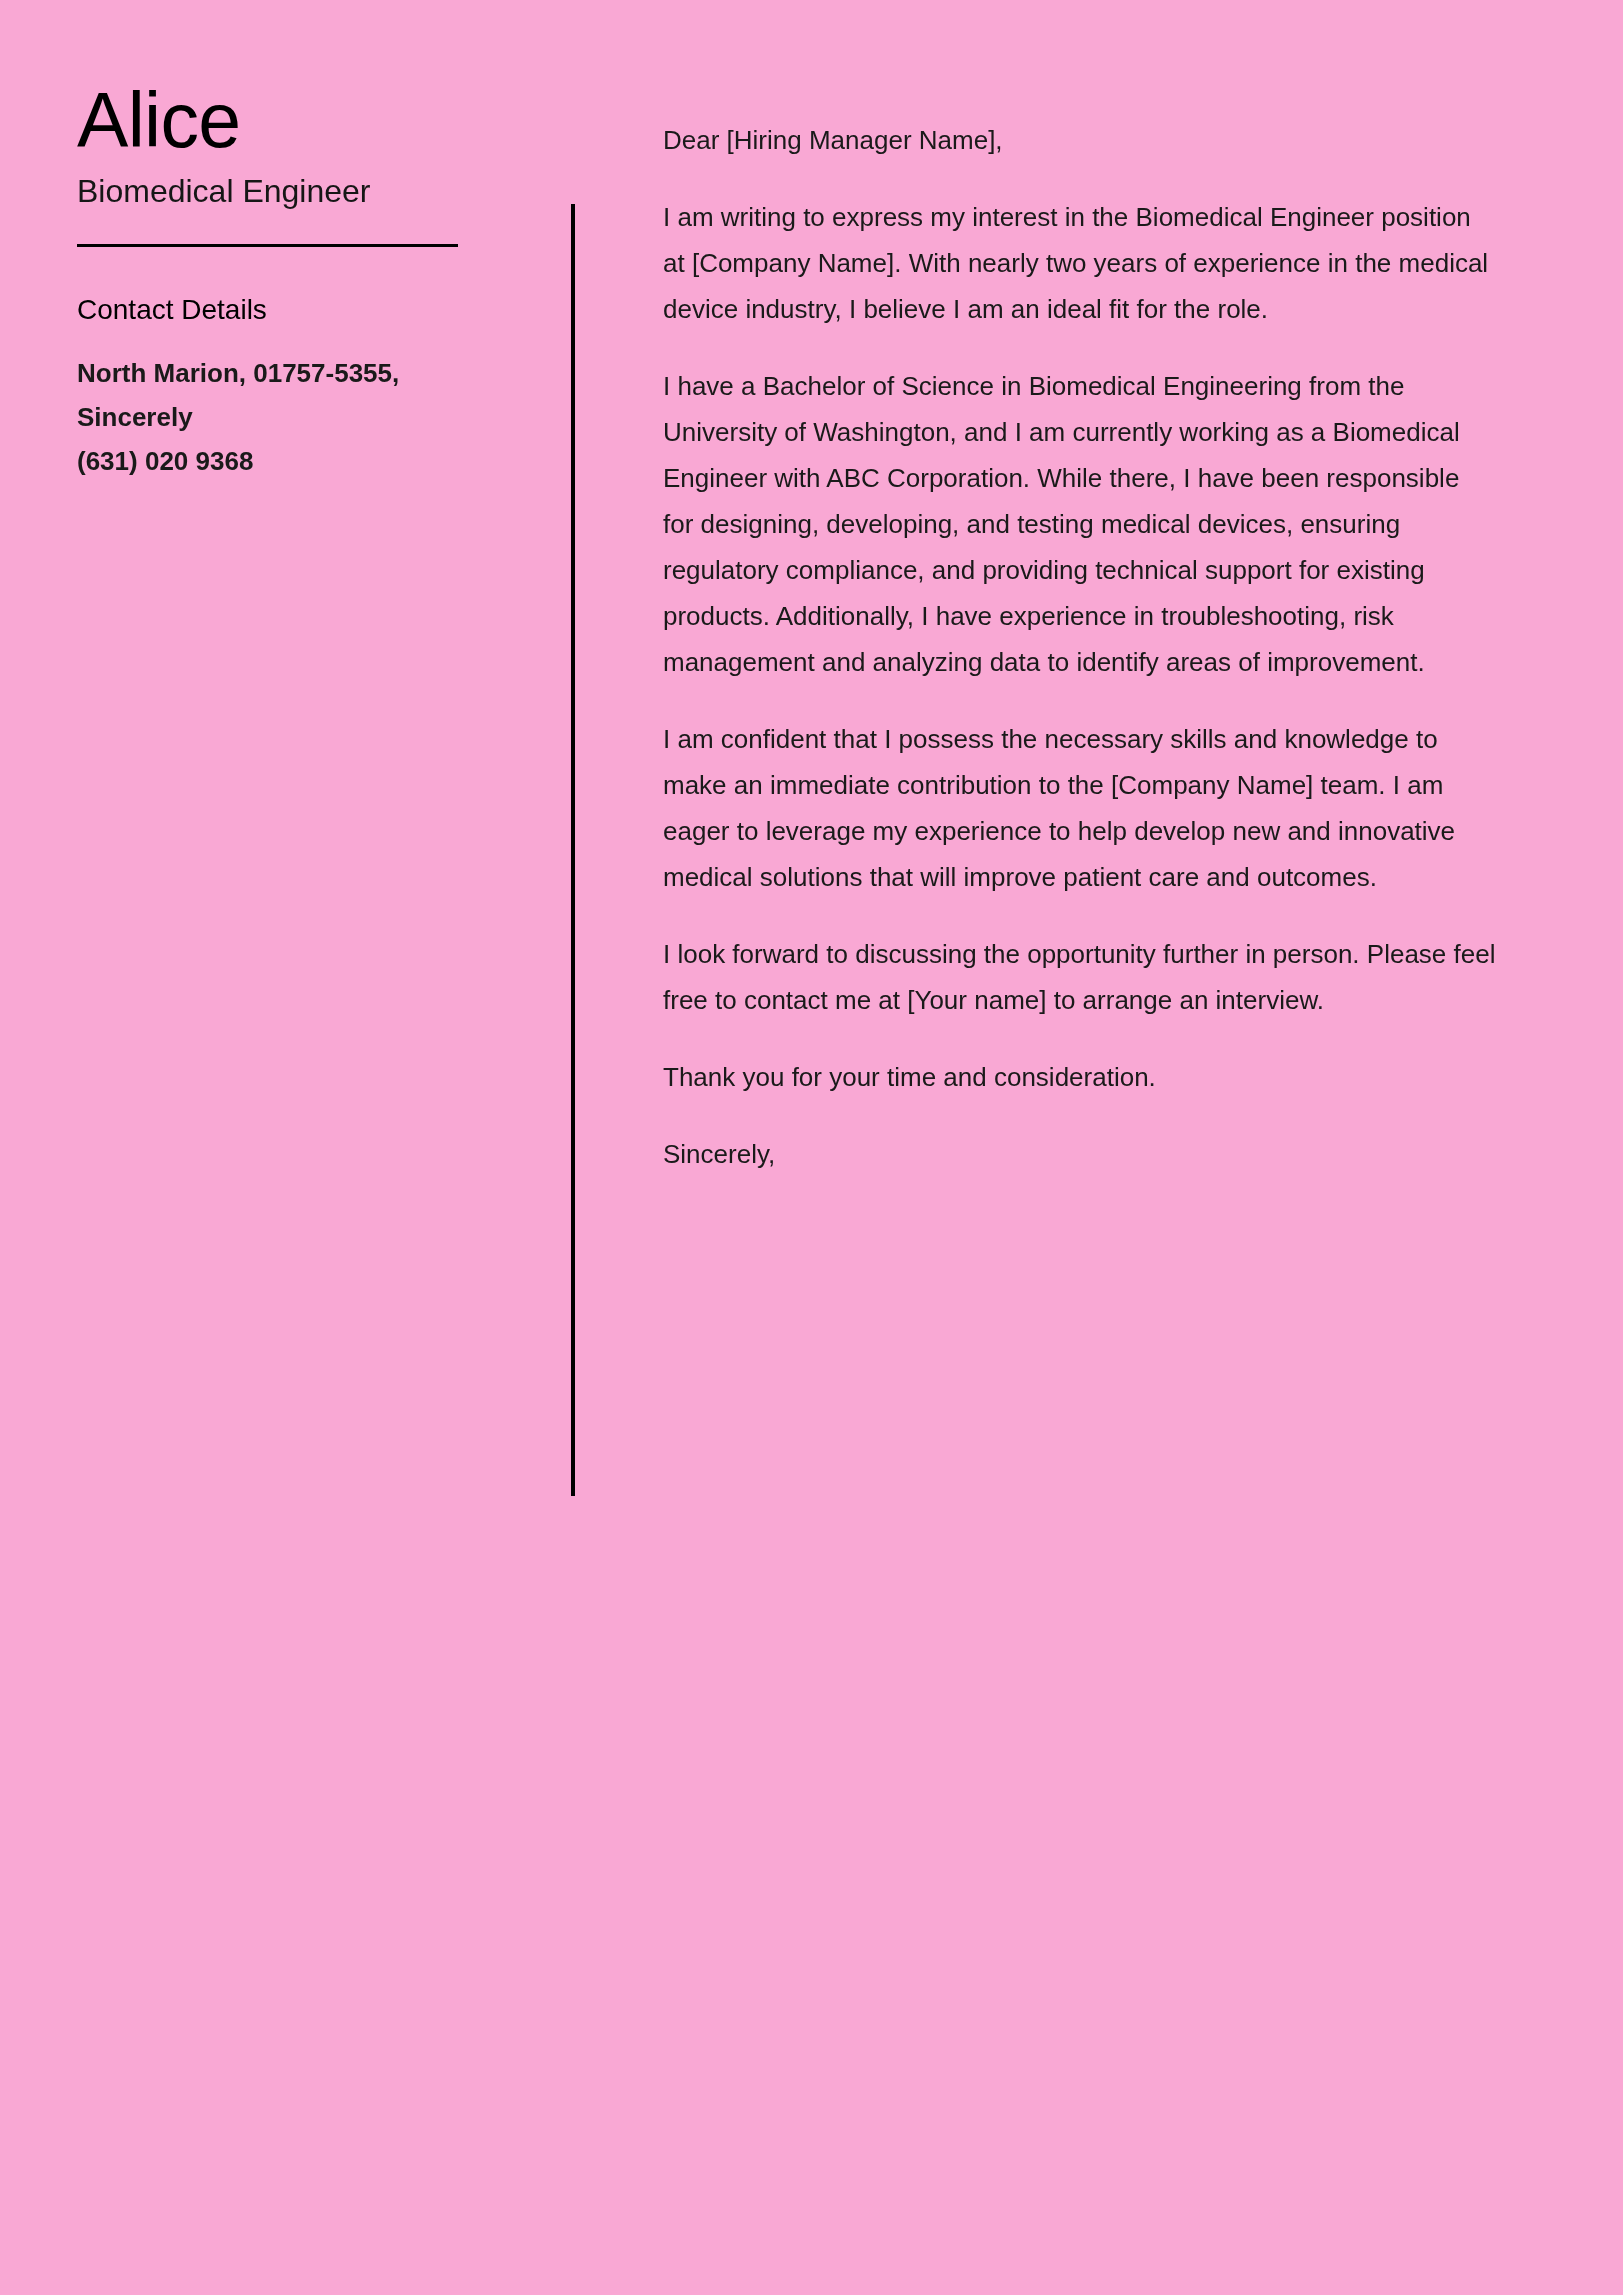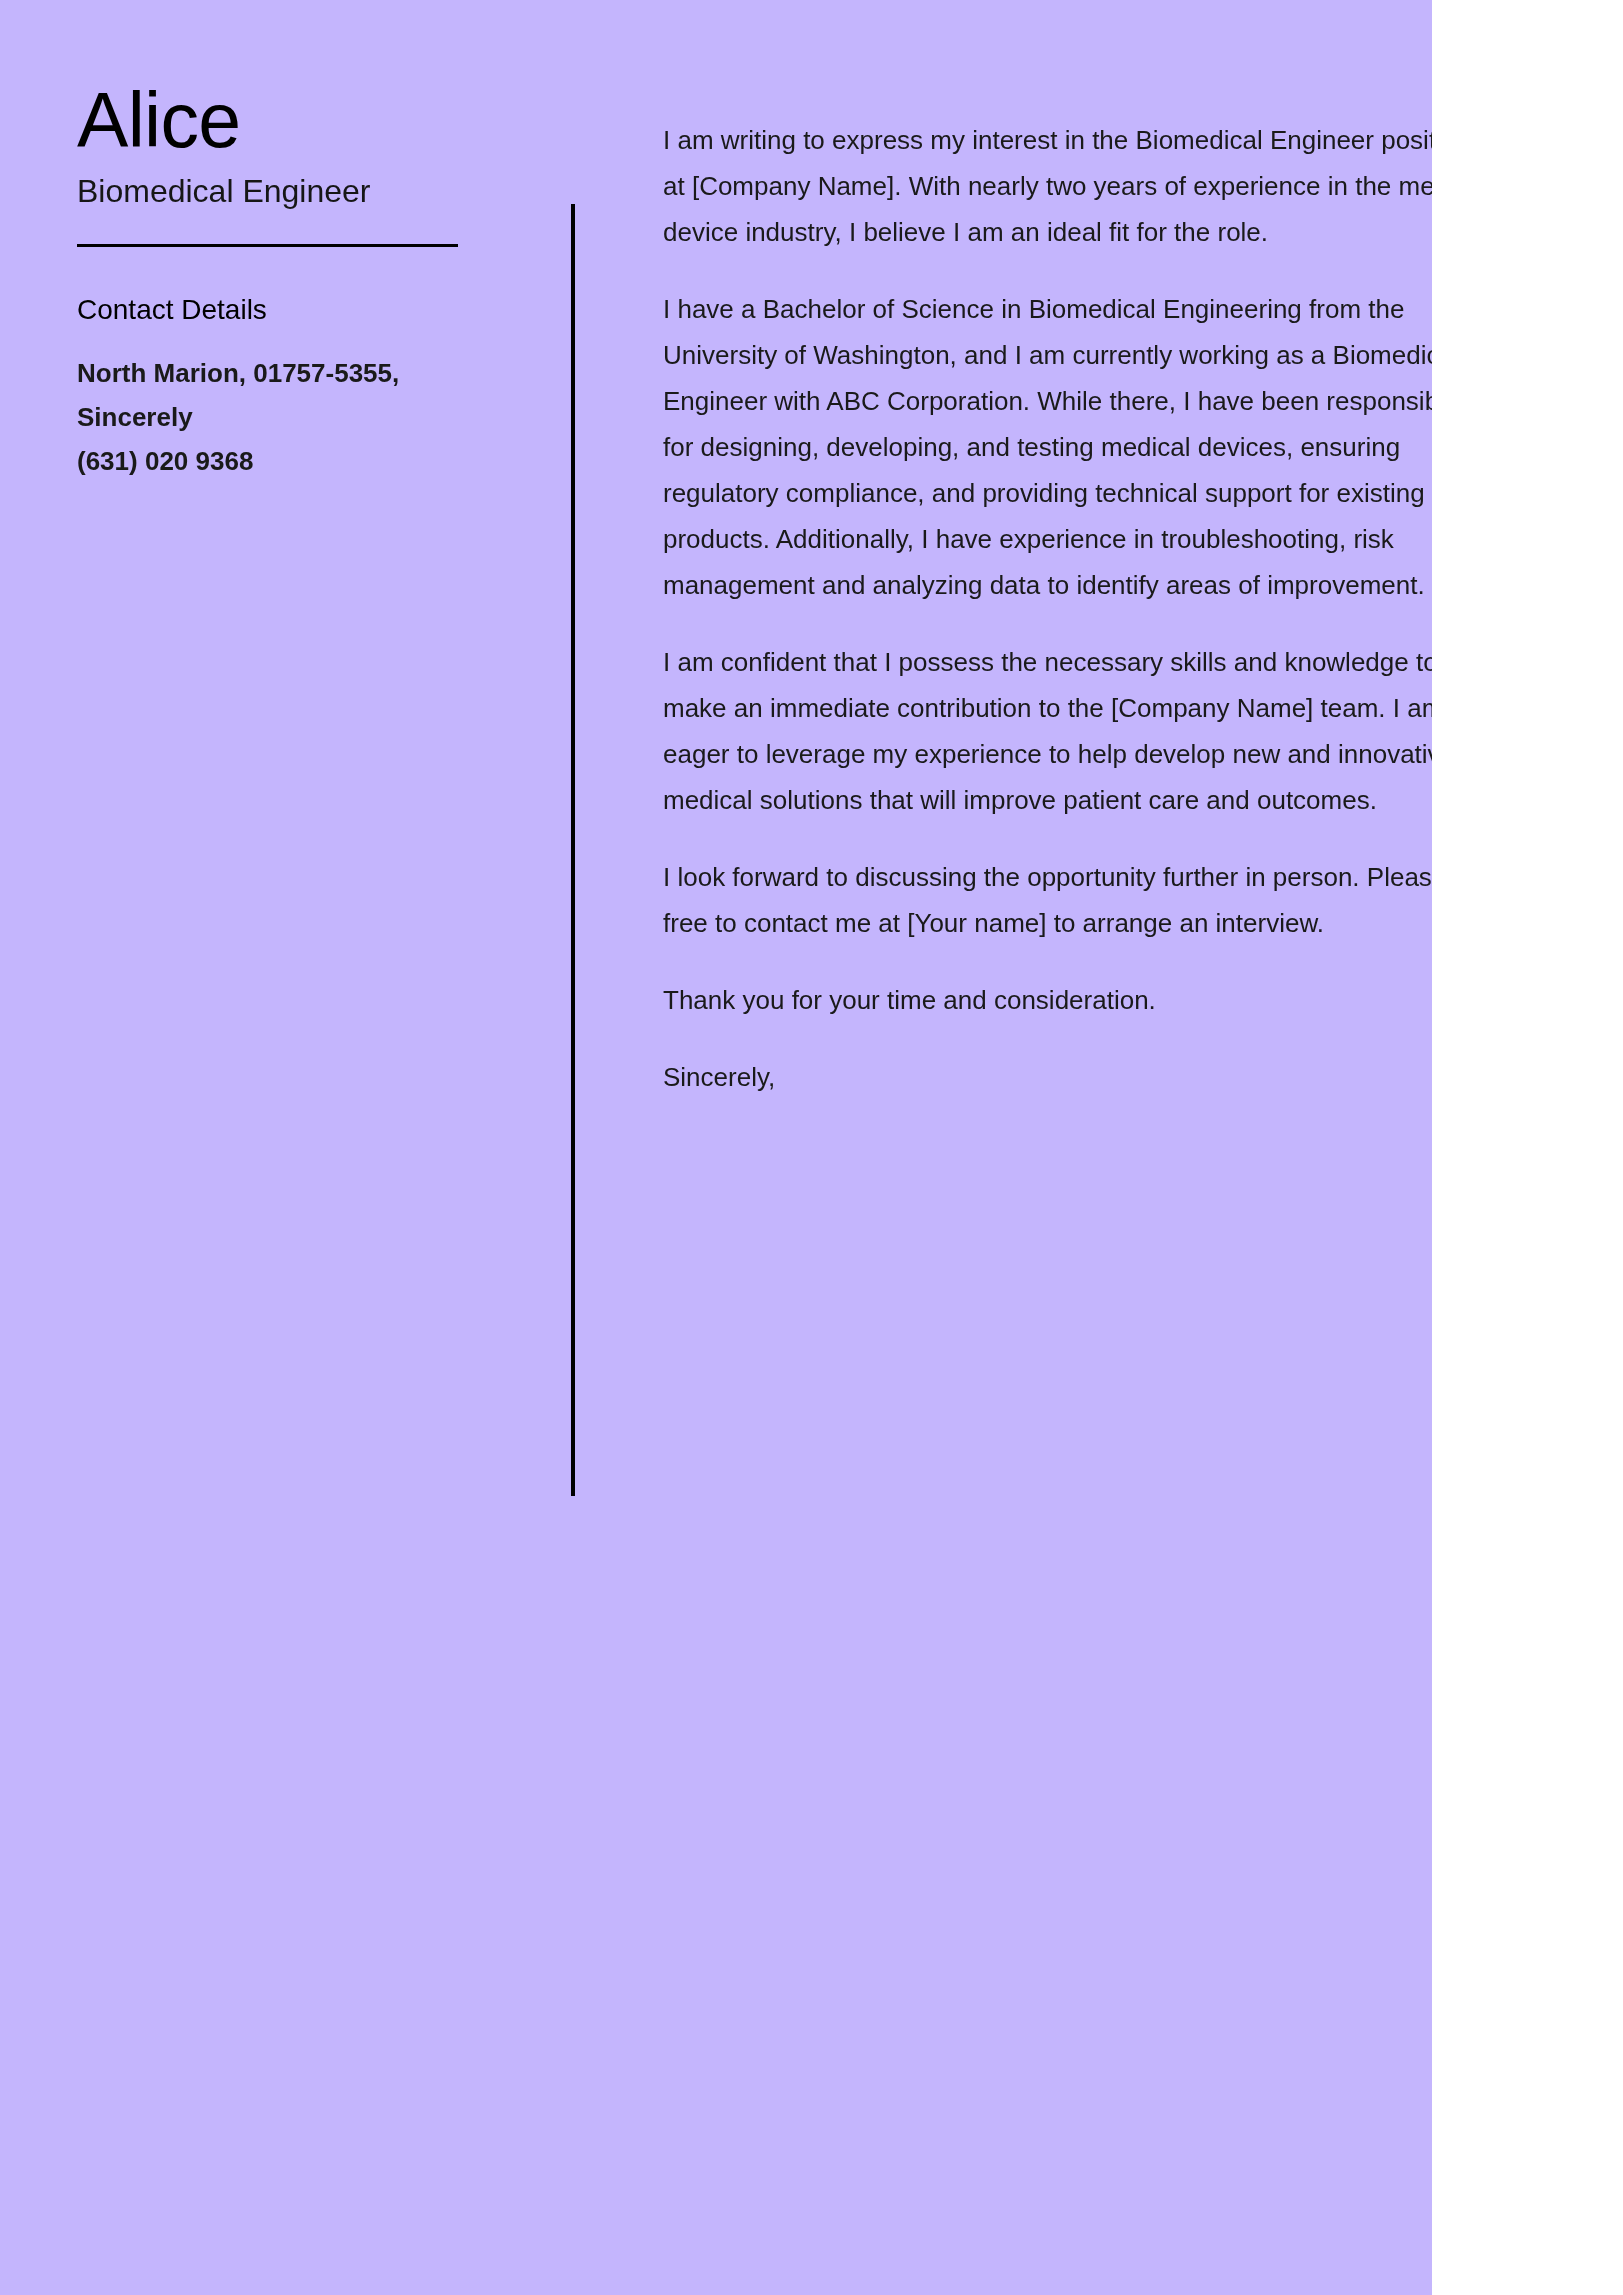--- a/index.html
+++ b/index.html
@@ -6,23 +6,23 @@
     margin: 0;
     padding: 0;
     background: #ffffff;
   }
   body {
     font-family: "DejaVu Sans", sans-serif;
     color: #1a1a1a;
   }
   #page {
     position: relative;
-    width: 1432px;
+    width: 1623px;
     height: 2295px;
-    background: #c4b5fd;
+    background: #f9a8d4;
     overflow: hidden;
   }
 
   
   #sidebar {
     position: absolute;
     left: 77px;
     top: 79px;
     width: 419px;
   }
@@ -137,20 +137,21 @@
       <div class="contact-line">Sincerely</div>
       <div class="contact-line spaced">(631) 020 9368</div>
     </div>
 
   </div>
 
   <div id="vertical-divider"></div>
 
   <div id="letter-body">
 
+    <p class="letter-para">Dear [Hiring Manager Name],</p>
 
     <p class="letter-para">I am writing to express my interest in the Biomedical Engineer position at [Company Name]. With nearly two years of experience in the medical device industry, I believe I am an ideal fit for the role.</p>
 
     <p class="letter-para">I have a Bachelor of Science in Biomedical Engineering from the University of Washington, and I am currently working as a Biomedical Engineer with ABC Corporation. While there, I have been responsible for designing, developing, and testing medical devices, ensuring regulatory compliance, and providing technical support for existing products. Additionally, I have experience in troubleshooting, risk management and analyzing data to identify areas of improvement.</p>
 
     <p class="letter-para">I am confident that I possess the necessary skills and knowledge to make an immediate contribution to the [Company Name] team. I am eager to leverage my experience to help develop new and innovative medical solutions that will improve patient care and outcomes.</p>
 
     <p class="letter-para">I look forward to discussing the opportunity further in person. Please feel free to contact me at [Your name] to arrange an interview.</p>
 
     <p class="letter-para">Thank you for your time and consideration.</p>

